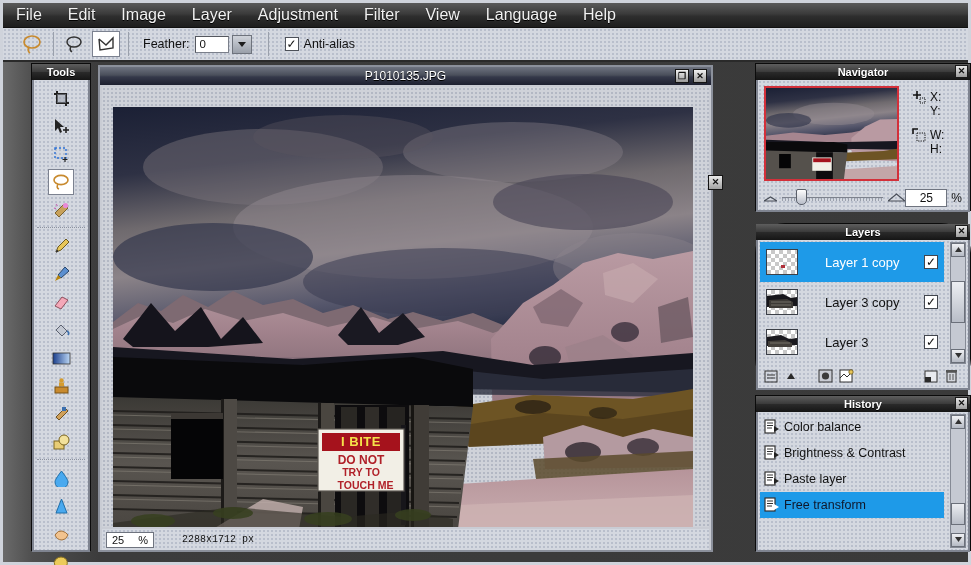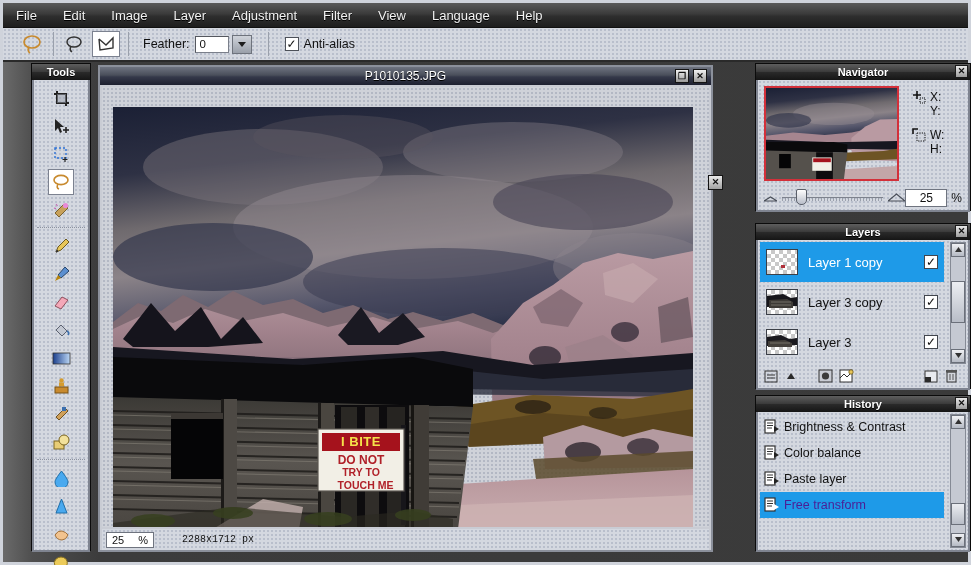--- a/index.html
+++ b/index.html
@@ -23,21 +23,21 @@
     background-size:4px 4px;
   }
   
   #menubar{
     position:absolute;left:0;top:0;width:965px;height:24px;
     background:linear-gradient(180deg,#5a5a5a 0%,#3b3b3b 45%,#2e2e2e 55%,#1e1e1e 100%);
     display:flex;align-items:center;
     border-bottom:1px solid #111;
   }
   #menubar .mi{
-    color:#f2f2f2;padding:3px 13px;font-size:13px;white-space:nowrap;
+    color:#f2f2f2;padding:3px 13px;font-size:16px;white-space:nowrap;
     text-shadow:0 1px 0 #000;
   }
   
   #optbar{
     position:absolute;left:0;top:25px;width:965px;height:32px;
     display:flex;align-items:center;
     border-bottom:2px solid #2a2a2a;
   }
   .sep{width:1px;height:24px;background:#9aa0ab;margin:0 6px;}
   .optcell{display:flex;align-items:center;height:100%;}
@@ -157,25 +157,25 @@
     background:repeating-linear-gradient(90deg,#9aa0ac 0 1px,transparent 1px 3px);
     border-top:1px solid #7d828d;}
   .zthumb{position:absolute;left:14%;top:-5px;width:11px;height:16px;
     background:linear-gradient(180deg,#fdfdfd,#b9bec9);border:1px solid #5a5f69;
     border-radius:2px 2px 5px 5px;box-sizing:border-box;}
   .zbox{
     width:42px;height:18px;background:#fff;border:1px solid #6f747f;
     font-size:12px;color:#111;text-align:center;line-height:16px;box-sizing:border-box;
   }
   
-  #layers{left:738px;top:220px;width:216px;height:166px;}
+  #layers{left:738px;top:220px;width:216px;height:166px;border-radius:30px;}
   #layersbody{height:150px;padding:2px;position:relative;}
   #layerlist{position:absolute;left:2px;top:2px;width:184px;height:122px;overflow:hidden;}
   .layerrow{
-    height:40px;display:flex;align-items:center;padding:0 6px;box-sizing:border-box;
+    height:40px;display:flex;align-items:center;padding:0 6px;box-sizing:border-box;gap:17px;
   }
   .layerrow.sel{background:#1e9ae8;}
   .lthumb{
     width:32px;height:26px;border:1px solid #3b3f47;box-sizing:border-box;
     background-color:#fff;
     background-image:
       linear-gradient(45deg,#c8c8c8 25%,transparent 25%,transparent 75%,#c8c8c8 75%),
       linear-gradient(45deg,#c8c8c8 25%,transparent 25%,transparent 75%,#c8c8c8 75%);
     background-size:8px 8px;background-position:0 0,4px 4px;
     position:relative;overflow:hidden;margin-right:10px;
@@ -205,21 +205,21 @@
   }
   .lbtn{width:16px;height:15px;display:flex;align-items:center;justify-content:center;font-size:11px;}
   
   #hist{left:738px;top:392px;width:216px;height:156px;}
   #histbody{height:140px;padding:2px;position:relative;}
   #histlist{position:absolute;left:2px;top:2px;width:184px;height:134px;overflow:hidden;}
   .histrow{height:26px;display:flex;align-items:center;padding:0 4px;box-sizing:border-box;}
   .histrow.sel{background:#1e9ae8;}
   .hico{width:20px;font-size:13px;line-height:1;}
   .hname{font-size:12.5px;color:#111;}
-  .histrow.sel .hname{color:#4c1d95;}
+  .histrow.sel .hname{color:#0f172a;}
 </style>
 </head>
 <body>
 
 <div id="app">
 
   <div id="menubar">
     <span class="mi">File</span>
     <span class="mi">Edit</span>
     <span class="mi">Image</span>
@@ -726,32 +726,32 @@
       <div id="histlist">
 
         <div class="histrow">
           <span class="hico">
             <svg width="15" height="15" viewBox="0 0 15 15">
                 <rect x="1" y="1" width="10" height="13" fill="#fff" stroke="#333" stroke-width="1.2"></rect>
                 <path d="M3 4 h6 M3 6.5 h6 M3 9 h5" stroke="#333" stroke-width="1"></path>
                 <polygon points="10,7 15,10 10,13" fill="#222"></polygon>
               </svg>
           </span>
-          <span class="hname">Brightness &amp; Contrast</span>
+          <span class="hname">Color balance</span>
         </div>
 
         <div class="histrow">
           <span class="hico">
             <svg width="15" height="15" viewBox="0 0 15 15">
                 <rect x="1" y="1" width="10" height="13" fill="#fff" stroke="#333" stroke-width="1.2"></rect>
                 <path d="M3 4 h6 M3 6.5 h6 M3 9 h5" stroke="#333" stroke-width="1"></path>
                 <polygon points="10,7 15,10 10,13" fill="#222"></polygon>
               </svg>
           </span>
-          <span class="hname">Color balance</span>
+          <span class="hname">Brightness &amp; Contrast</span>
         </div>
 
 
         <div class="histrow">
           <span class="hico">
             <svg width="15" height="15" viewBox="0 0 15 15">
                 <rect x="1" y="1" width="10" height="13" fill="#fff" stroke="#333" stroke-width="1.2"></rect>
                 <path d="M3 4 h6 M3 6.5 h6 M3 9 h5" stroke="#333" stroke-width="1"></path>
                 <polygon points="10,7 15,10 10,13" fill="#222"></polygon>
               </svg>

